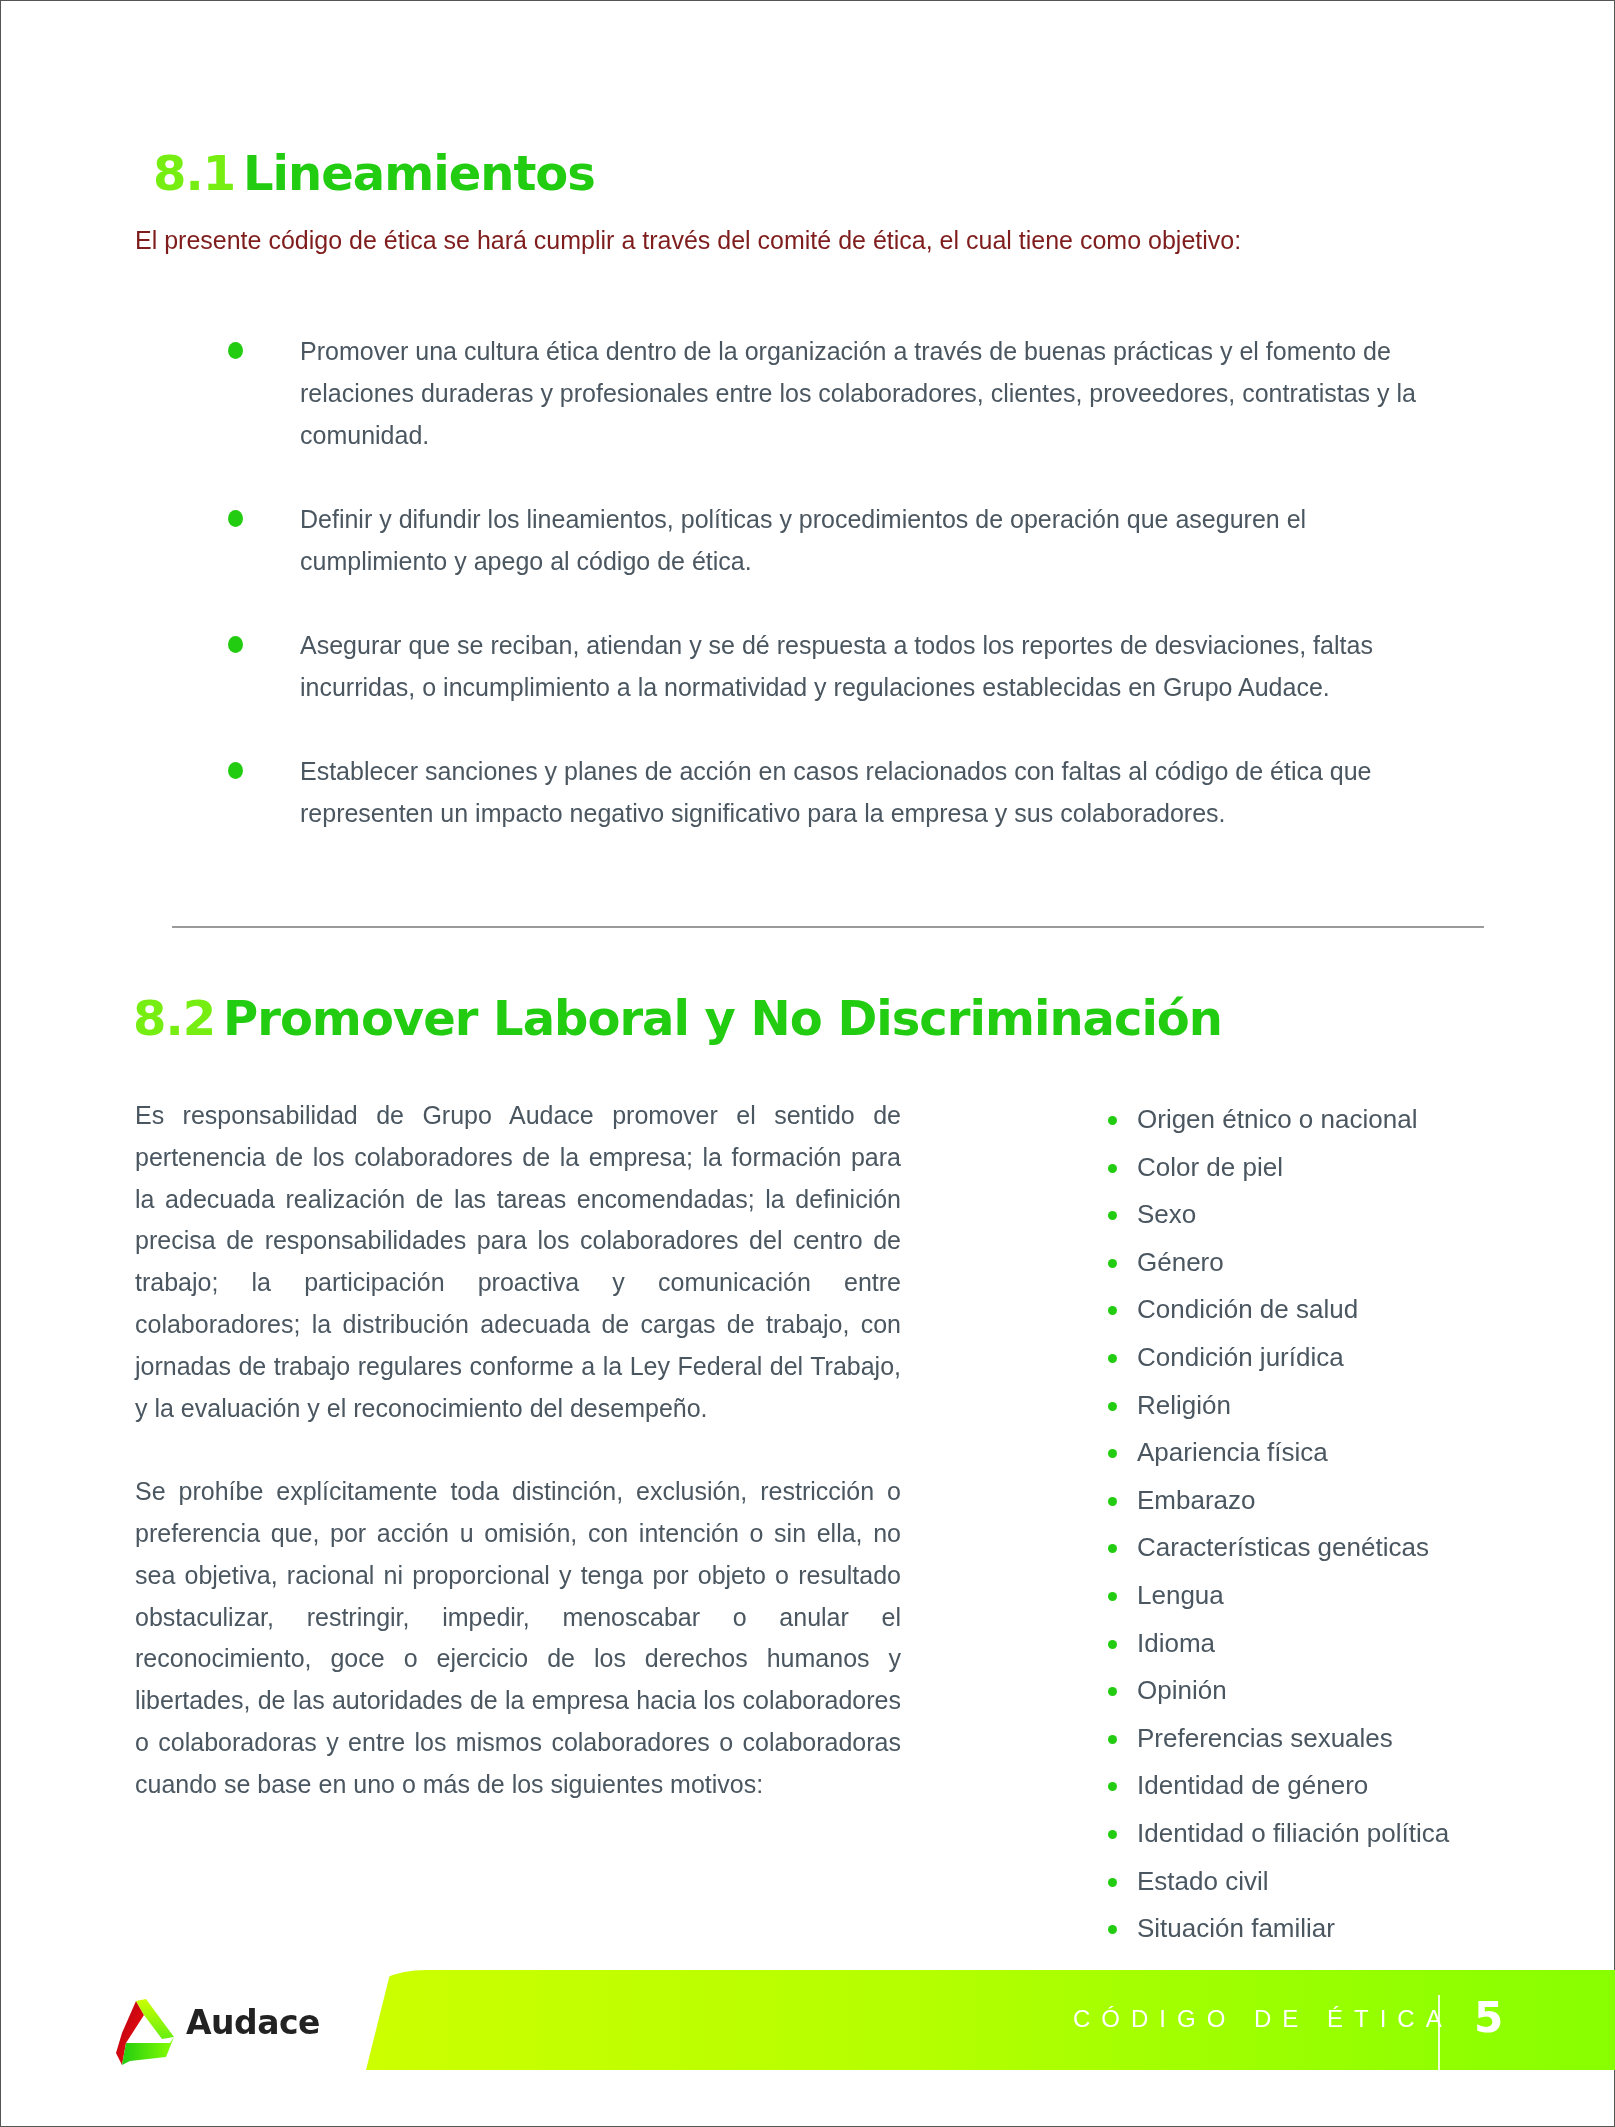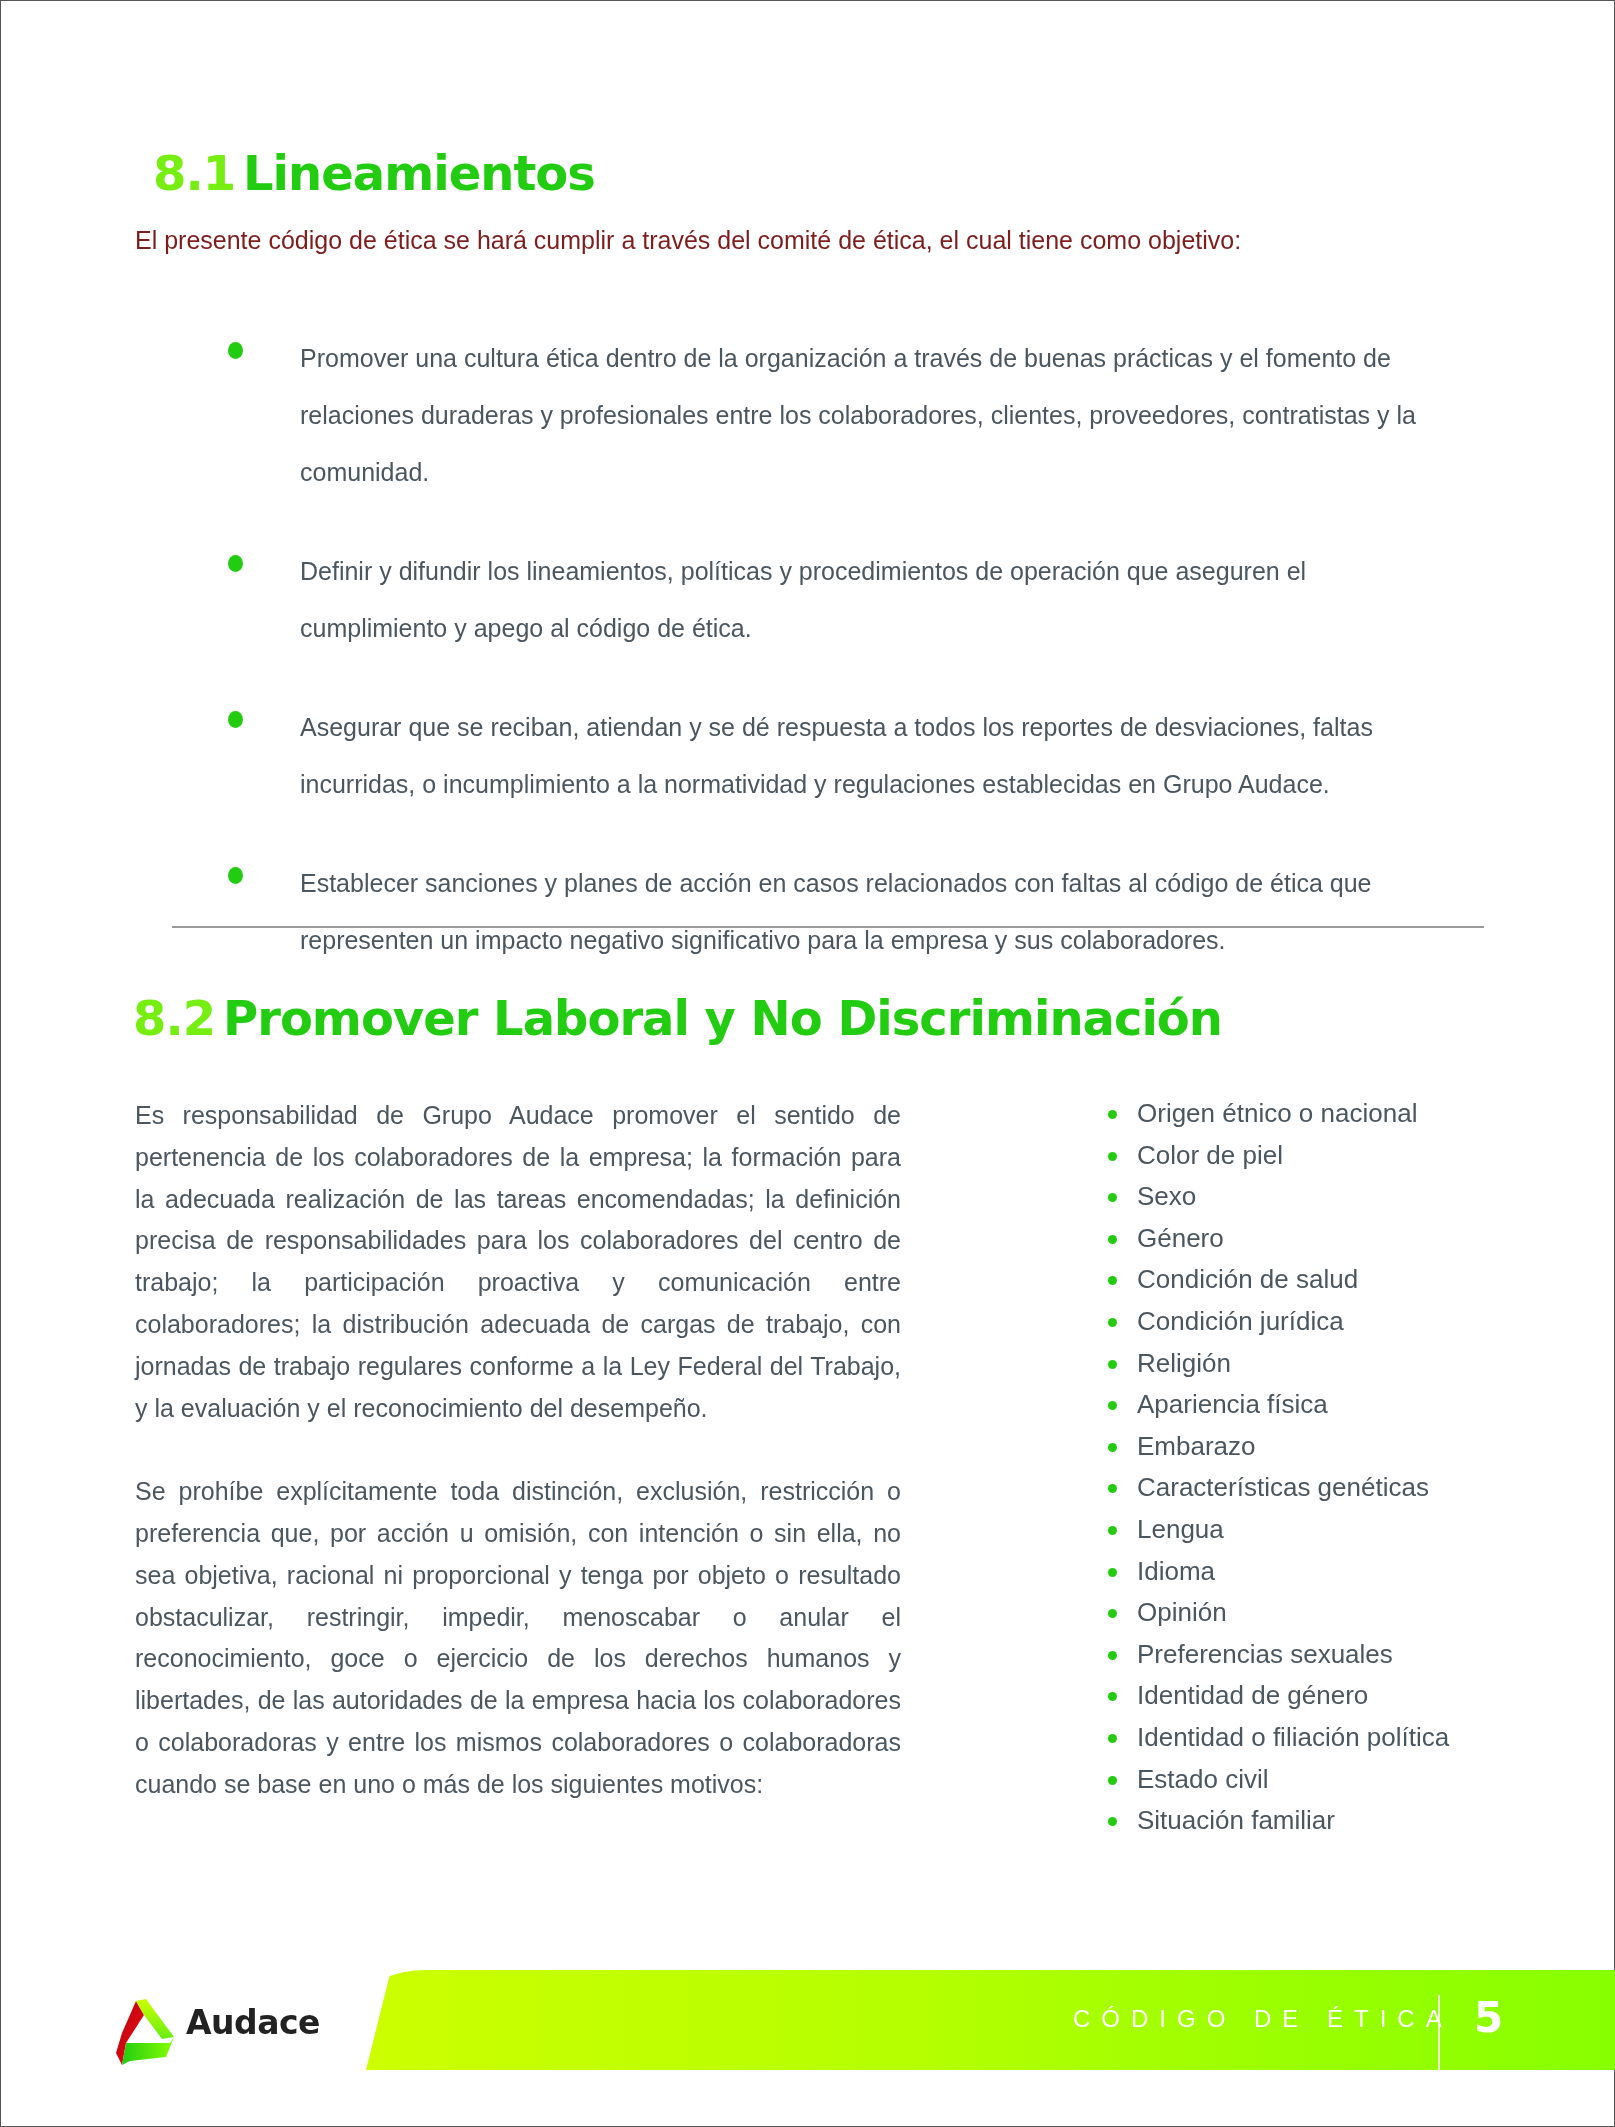--- a/index.html
+++ b/index.html
@@ -3,27 +3,27 @@
 <meta charset="utf-8">
 <style>
   html, body { margin:0; padding:0; }
   body { width:1615px; height:2127px; position:relative; background:#ffffff; overflow:hidden;
          font-family:"Liberation Sans", sans-serif; color:#4a5660; }
   .page-border { position:absolute; left:0; top:0; width:1613px; height:2125px; border:1px solid #555; }
   .h1 { position:absolute; font-family:"DejaVu Sans", sans-serif; font-weight:bold; font-size:48px; letter-spacing:-1px; color:#22cc11; white-space:nowrap; }
   .h1 .num { color:#77ee11; margin-right:8px; }
   .intro { position:absolute; left:135px; top:226px; font-size:25px; color:#7f1d1d; white-space:nowrap; }
   .obj-list { position:absolute; left:225px; top:330px; width:1200px; margin:0; padding:0; list-style:none; }
-  .obj-item { position:relative; padding-left:75px; font-size:25px; line-height:57px; margin-bottom:42px; }
+  .obj-item { position:relative; padding-left:75px; font-size:25px; line-height:42px; margin-bottom:42px; }
   .obj-dot { position:absolute; left:3px; top:12px; width:15px; height:17px; border-radius:50%; background:#22cc11; }
   .rule { position:absolute; left:172px; top:926px; width:1312px; height:2px; background:#9a9a9a; }
   .para-col { position:absolute; left:135px; top:1095px; width:766px; font-size:25px; line-height:41.8px; text-align:justify; }
   .para-col p { margin:0 0 41.8px 0; }
   .motivos { position:absolute; left:1103px; top:1093px; margin:0; padding:0; list-style:none; }
-  .motivo { position:relative; padding-left:34px; font-size:26px; line-height:41.6px; white-space:nowrap; color:#4a5660; }
+  .motivo { position:relative; padding-left:34px; font-size:26px; line-height:41.6px; white-space:nowrap; color:#4a5660;margin-top:6px; }
   .motivo-dot { position:absolute; left:5px; top:17px; width:9px; height:9px; border-radius:50%; background:#22cc11; }
   .footer-band { position:absolute; left:366px; top:1970px; width:1249px; height:100px;
                  background:linear-gradient(90deg,#ccff00 0%,#b4ff00 45%,#99ff00 75%,#88ff00 100%);
                  border-top-left-radius:60px 30px; clip-path:polygon(2% 0,100% 0,100% 100%,0 100%); }
   .footer-title { position:absolute; left:1073px; top:2005px; font-size:24px; letter-spacing:11px; color:#ffffff; white-space:nowrap; }
   .footer-sep { position:absolute; left:1438px; top:1995px; width:2px; height:75px; background:#ffffff; opacity:0.85; }
   .page-num { position:absolute; left:1474px; top:1993px; font-family:"DejaVu Sans", sans-serif; font-weight:bold; font-size:42px; color:#ffffff; }
   .logo { position:absolute; left:112px; top:1995px; width:66px; height:72px; }
   .logo-text { position:absolute; left:186px; top:2003px; font-family:"DejaVu Sans", sans-serif; font-weight:bold; font-size:33px; color:#222; letter-spacing:-0.5px; }
 </style>

